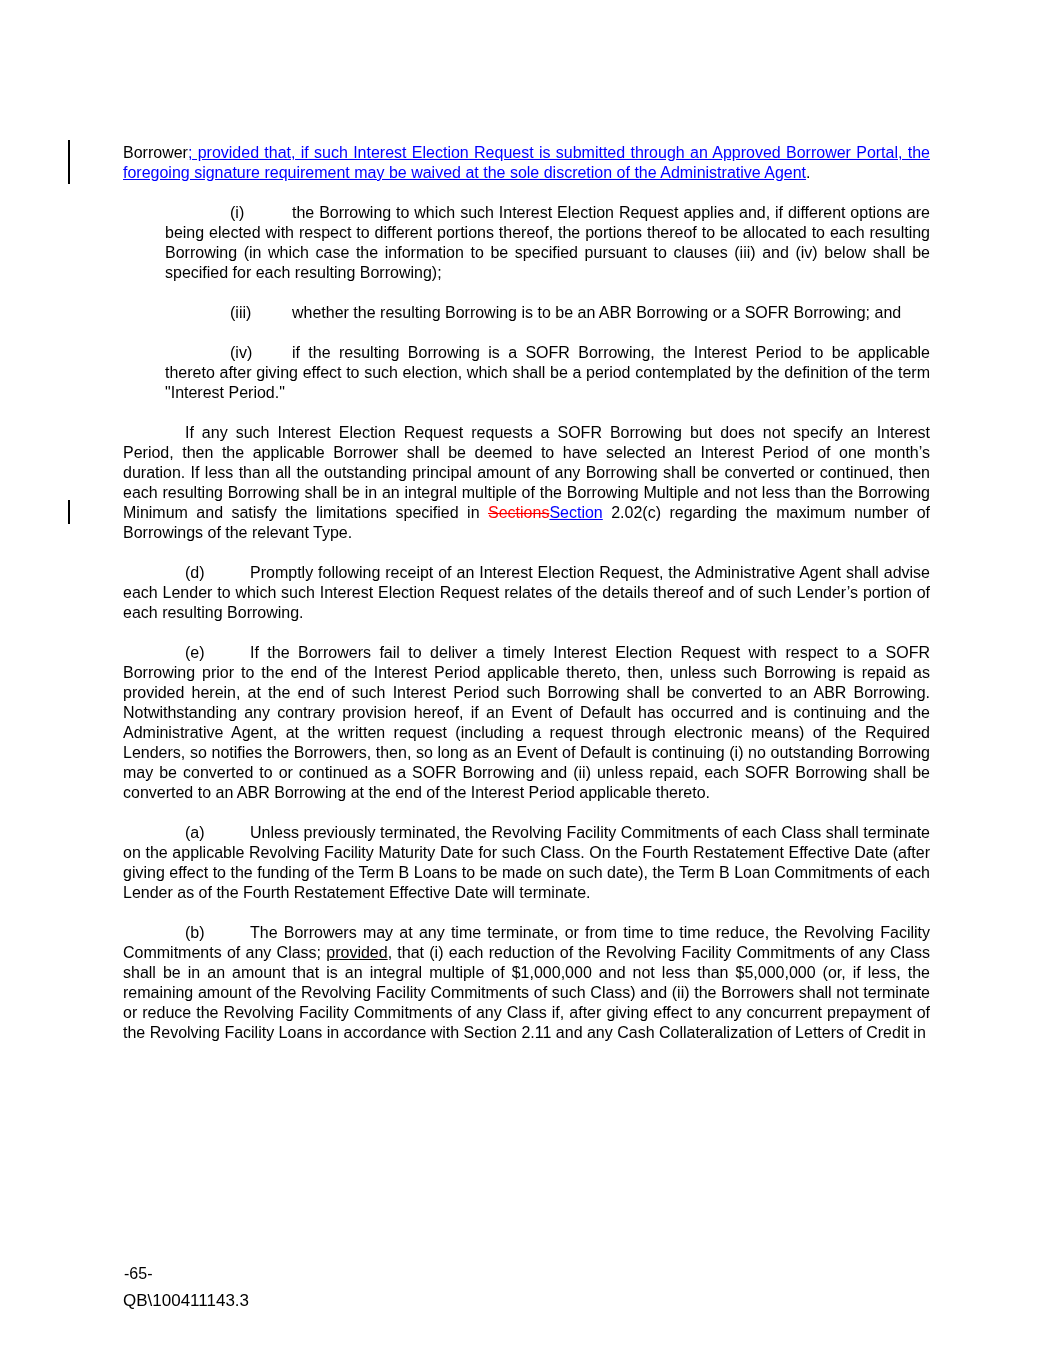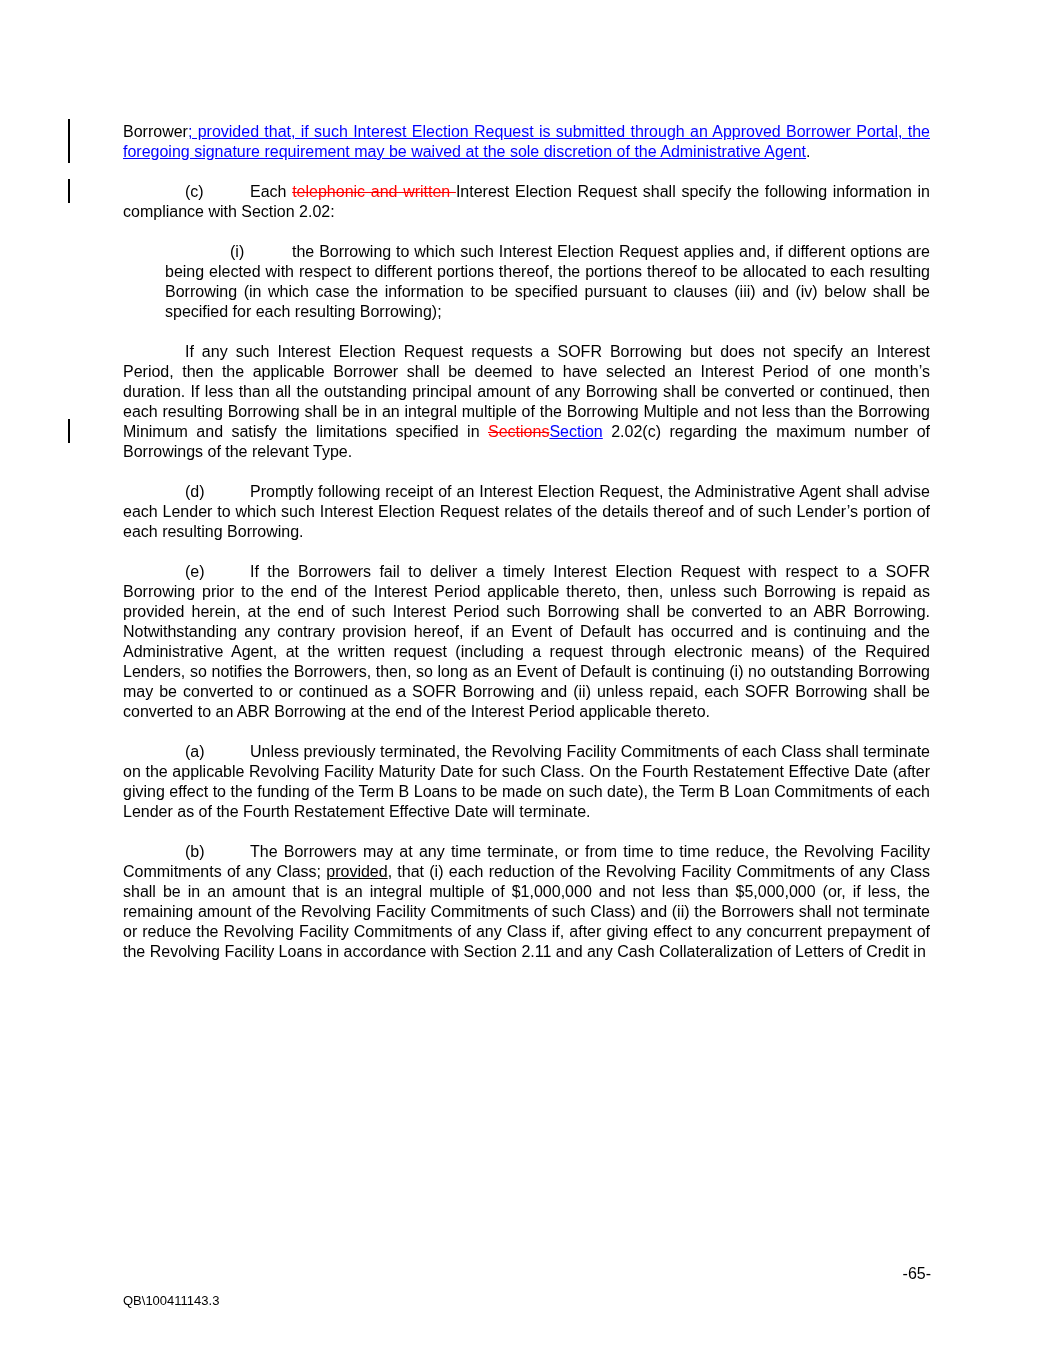--- a/index.html
+++ b/index.html
@@ -9,50 +9,51 @@
     background:#ffffff;
     font-family:"Liberation Sans", sans-serif;
     font-size:16px; line-height:20px; color:#000000;
     overflow:hidden;
   }
   .content {
     position:absolute; left:123px; top:122px; width:807px;
     text-align:justify;
   }
   .para { margin:0 0 20px 0; position:relative; }
-  .para.flush   { text-indent:0; }
+  .para.flush   { text-indent:0;margin-top:21px; }
   .para.body    { text-indent:62px; }
   .para.heading { text-indent:62px; }
   .para.list    { margin-left:42px; text-indent:65px; }
   .label { display:inline-block; width:65px; text-indent:0; }
   .heading .label { width:123px; }
   .list .label { width:62px; }
   .run-normal   { color:#000000; }
   .run-inserted { text-decoration:underline; }
   .run-deleted  { text-decoration:line-through; }
   .run-underline{ color:#000000; text-decoration:underline; }
   .changebar {
     position:absolute; left:-55px; width:2px; background:#000000;
   }
   .page-number {
     position:absolute; top:1264px; left:124px; width:807px;
-    text-align:right; font-size:16px;
+    text-align:left; font-size:16px;
   }
   .doc-id {
-    position:absolute; top:1291px; left:123px; font-size:13px;
+    position:absolute; top:1291px; left:123px; font-size:17px;
   }
 </style>
 </head>
 <body>
 
 <div class="page">
   <div class="content">
       <p class="para flush"><span class="run-normal">Borrower</span><span class="run-inserted" style="color: rgb(0, 0, 255);">; provided that, if such Interest Election Request is submitted through an Approved Borrower Portal, the foregoing signature requirement may be waived at the sole discretion of the Administrative Agent</span><span class="run-normal">.</span><span class="changebar" style="top: -3px; height: 44px;"></span></p>
-      <p class="para body"><span class="label">(c)</span><span class="run-normal">Each </span><span class="run-deleted" style="color: rgb(255, 0, 0);">telephonic and written </span><span class="run-normal">Interest Election Request shall specify the following information in compliance with Section 2.02:</span><span class="changebar" style="top: -3px; height: 24px;"></span></p>
       <p class="para list"><span class="label">(i)</span><span class="run-normal">the Borrowing to which such Interest Election Request applies and, if different options are being elected with respect to different portions thereof, the portions thereof to be allocated to each resulting Borrowing (in which case the information to be specified pursuant to clauses (iii) and (iv) below shall be specified for each resulting Borrowing);</span></p>
+      <p class="para list"><span class="label">(iii)</span><span class="run-normal">whether the resulting Borrowing is to be an ABR Borrowing or a SOFR Borrowing; and</span></p>
+      <p class="para list"><span class="label">(iv)</span><span class="run-normal">if the resulting Borrowing is a SOFR Borrowing, the Interest Period to be applicable thereto after giving effect to such election, which shall be a period contemplated by the definition of the term "Interest Period."</span></p>
       <p class="para body"><span class="run-normal">If any such Interest Election Request requests a SOFR Borrowing but does not specify an Interest Period, then the applicable Borrower shall be deemed to have selected an Interest Period of one month’s duration. If less than all the outstanding principal amount of any Borrowing shall be converted or continued, then each resulting Borrowing shall be in an integral multiple of the Borrowing Multiple and not less than the Borrowing Minimum and satisfy the limitations specified in </span><span class="run-deleted" style="color: rgb(255, 0, 0);">Sections</span><span class="run-inserted" style="color: rgb(0, 0, 255);">Section</span><span class="run-normal"> 2.02(c) regarding the maximum number of Borrowings of the relevant Type.</span><span class="changebar" style="top: 77px; height: 24px;"></span></p>
       <p class="para body"><span class="label">(d)</span><span class="run-normal">Promptly following receipt of an Interest Election Request, the Administrative Agent shall advise each Lender to which such Interest Election Request relates of the details thereof and of such Lender’s portion of each resulting Borrowing.</span></p>
       <p class="para body"><span class="label">(e)</span><span class="run-normal">If the Borrowers fail to deliver a timely Interest Election Request with respect to a SOFR Borrowing prior to the end of the Interest Period applicable thereto, then, unless such Borrowing is repaid as provided herein, at the end of such Interest Period such Borrowing shall be converted to an ABR Borrowing. Notwithstanding any contrary provision hereof, if an Event of Default has occurred and is continuing and the Administrative Agent, at the written request (including a request through electronic means) of the Required Lenders, so notifies the Borrowers, then, so long as an Event of Default is continuing (i) no outstanding Borrowing may be converted to or continued as a SOFR Borrowing and (ii) unless repaid, each SOFR Borrowing shall be converted to an ABR Borrowing at the end of the Interest Period applicable thereto.</span></p>
       <p class="para body"><span class="label">(a)</span><span class="run-normal">Unless previously terminated, the Revolving Facility Commitments of each Class shall terminate on the applicable Revolving Facility Maturity Date for such Class. On the Fourth Restatement Effective Date (after giving effect to the funding of the Term B Loans to be made on such date), the Term B Loan Commitments of each Lender as of the Fourth Restatement Effective Date will terminate.</span></p>
       <p class="para body"><span class="label">(b)</span><span class="run-normal">The Borrowers may at any time terminate, or from time to time reduce, the Revolving Facility Commitments of any Class; </span><span class="run-underline">provided</span><span class="run-normal">, that (i) each reduction of the Revolving Facility Commitments of any Class shall be in an amount that is an integral multiple of $1,000,000 and not less than $5,000,000 (or, if less, the remaining amount of the Revolving Facility Commitments of such Class) and (ii) the Borrowers shall not terminate or reduce the Revolving Facility Commitments of any Class if, after giving effect to any concurrent prepayment of the Revolving Facility Loans in accordance with Section 2.11 and any Cash Collateralization of Letters of Credit in</span></p>
     </div>
   <div class="page-number">-65-</div>
   <div class="doc-id">QB\100411143.3</div>
 </div>
 

